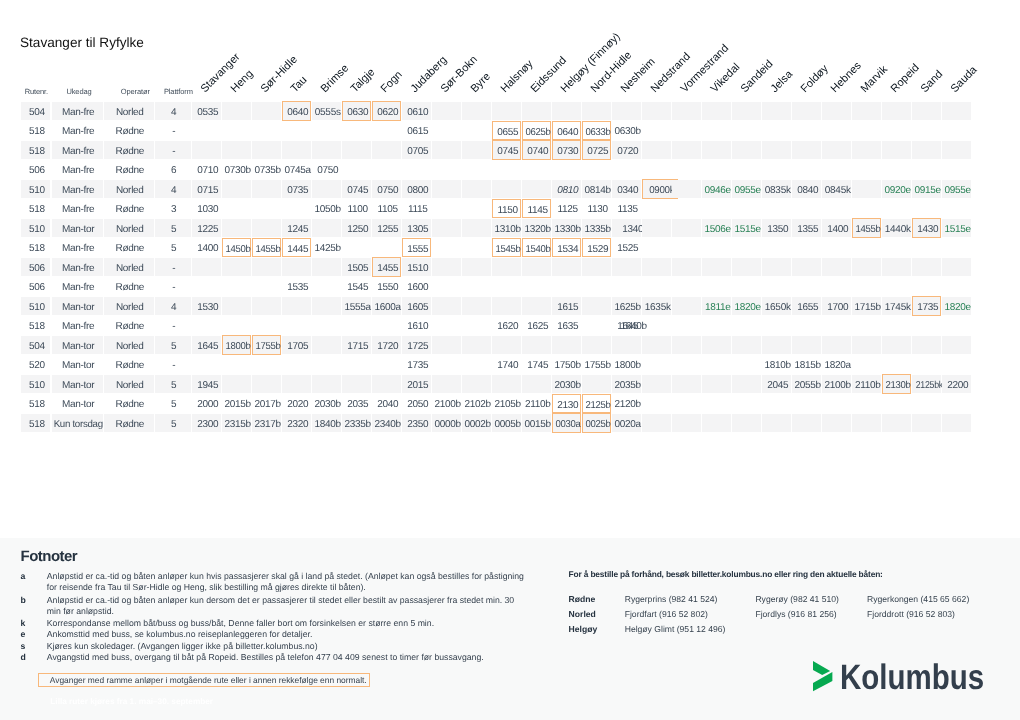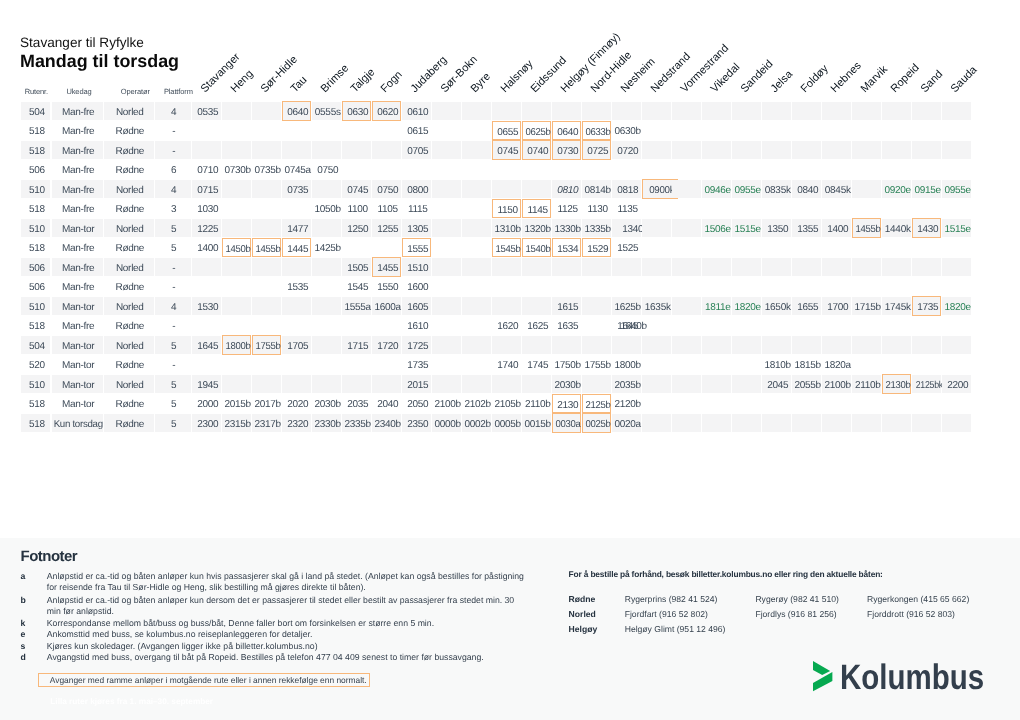--- a/index.html
+++ b/index.html
@@ -45,21 +45,20 @@
 
   .logo { position:absolute; left:813px; top:661px; }
   .logoTxt { position:absolute; left:27.3px; top:-1.4px; font-size:35.4px; font-weight:bold; color:#333f4c;
              transform:scaleX(0.833); transform-origin:left top; white-space:nowrap; line-height:35.4px;}
 </style>
 </head>
 <body>
 
 <div class="page">
   <div class="subtitle">Stavanger til Ryfylke</div>
-  <div class="title">Mandag til torsdag</div>
   <div class="tbl" id="tbl">
       <div class="metahdr" style="left: -14.7px; width: 60px; top: 1.6px;">Rutenr.</div>
       <div class="metahdr" style="left: 28px; width: 60px; top: 1.6px;">Ukedag</div>
       <div class="metahdr" style="left: 84.25px; width: 60px; top: 1.6px;">Operatør</div>
       <div class="metahdr" style="left: 127.4px; width: 60px; top: 1.6px;">Plattform</div>
       <div class="rot" style="left: 186.4px; top: 0px;">Stavanger</div>
       <div class="rot" style="left: 216.4px; top: 0px;">Heng</div>
       <div class="rot" style="left: 246.4px; top: 0px;">Sør-Hidle</div>
       <div class="rot" style="left: 276.4px; top: 0px;">Tau</div>
       <div class="rot" style="left: 306.4px; top: 0px;">Brimse</div>
@@ -224,21 +223,21 @@
         <div class="cell bg" style="left: 291.4px; width: 28.9px;"></div>
         <div class="cell bg" style="left: 321.4px; width: 28.9px;"><span style="display: inline-block;">0745</span></div>
         <div class="cell bg" style="left: 351.4px; width: 28.9px;"><span style="display: inline-block;">0750</span></div>
         <div class="cell bg" style="left: 381.4px; width: 28.9px;"><span style="display: inline-block;">0800</span></div>
         <div class="cell bg" style="left: 411.4px; width: 28.9px;"></div>
         <div class="cell bg" style="left: 441.4px; width: 28.9px;"></div>
         <div class="cell bg" style="left: 471.4px; width: 28.9px;"></div>
         <div class="cell bg" style="left: 501.4px; width: 28.9px;"></div>
         <div class="cell bg" style="left: 531.4px; width: 28.9px;"><span style="display: inline-block; font-style: italic;">0810</span></div>
         <div class="cell bg" style="left: 561.4px; width: 28.9px;"><span style="display: inline-block;">0814b</span></div>
-        <div class="cell bg" style="left: 591.4px; width: 28.9px;"><span style="display: inline-block;">0818</span></div>
+        <div class="cell bg" style="left: 591.4px; width: 28.9px;"><span style="display: inline-block;">0340</span></div>
         <div class="cell bg box" style="left: 621.4px; width: 36px;"><span style="display: inline-block; transform-origin: center center; transform: scaleX(0.975953);">0900k</span></div>
         <div class="cell bg" style="left: 651.4px; width: 28.9px;"></div>
         <div class="cell bg green" style="left: 681.4px; width: 28.9px;"><span style="display: inline-block;">0946e</span></div>
         <div class="cell bg green" style="left: 711.4px; width: 28.9px;"><span style="display: inline-block;">0955e</span></div>
         <div class="cell bg" style="left: 741.4px; width: 28.9px;"><span style="display: inline-block;">0835k</span></div>
         <div class="cell bg" style="left: 771.4px; width: 28.9px;"><span style="display: inline-block;">0840</span></div>
         <div class="cell bg" style="left: 801.4px; width: 28.9px;"><span style="display: inline-block;">0845k</span></div>
         <div class="cell bg" style="left: 831.4px; width: 28.9px;"></div>
         <div class="cell bg green" style="left: 861.4px; width: 28.9px;"><span style="display: inline-block;">0920e</span></div>
         <div class="cell bg green" style="left: 891.4px; width: 28.9px;"><span style="display: inline-block;">0915e</span></div>
@@ -277,21 +276,21 @@
         <div class="cell" style="left: 921.4px; width: 28.9px;"></div>
       </div>
       <div class="row" style="top: 134.8px;">
         <div class="cell bg" style="left: 0.3px; width: 29.2px;"><span style="display: inline-block;">510</span></div>
         <div class="cell bg" style="left: 30.6px; width: 51.2px;"><span style="display: inline-block;">Man-tor</span></div>
         <div class="cell bg" style="left: 82.9px; width: 50px;"><span style="display: inline-block;">Norled</span></div>
         <div class="cell bg" style="left: 134px; width: 35.7px;"><span style="display: inline-block;">5</span></div>
         <div class="cell bg" style="left: 171.4px; width: 28.9px;"><span style="display: inline-block;">1225</span></div>
         <div class="cell bg" style="left: 201.4px; width: 28.9px;"></div>
         <div class="cell bg" style="left: 231.4px; width: 28.9px;"></div>
-        <div class="cell bg" style="left: 261.4px; width: 28.9px;"><span style="display: inline-block;">1477</span></div>
+        <div class="cell bg" style="left: 261.4px; width: 28.9px;"><span style="display: inline-block;">1245</span></div>
         <div class="cell bg" style="left: 291.4px; width: 28.9px;"></div>
         <div class="cell bg" style="left: 321.4px; width: 28.9px;"><span style="display: inline-block;">1250</span></div>
         <div class="cell bg" style="left: 351.4px; width: 28.9px;"><span style="display: inline-block;">1255</span></div>
         <div class="cell bg" style="left: 381.4px; width: 28.9px;"><span style="display: inline-block;">1305</span></div>
         <div class="cell bg" style="left: 411.4px; width: 28.9px;"></div>
         <div class="cell bg" style="left: 441.4px; width: 28.9px;"></div>
         <div class="cell bg" style="left: 471.4px; width: 28.9px;"><span style="display: inline-block;">1310b</span></div>
         <div class="cell bg" style="left: 501.4px; width: 28.9px;"><span style="display: inline-block;">1320b</span></div>
         <div class="cell bg" style="left: 531.4px; width: 28.9px;"><span style="display: inline-block;">1330b</span></div>
         <div class="cell bg" style="left: 561.4px; width: 28.9px;"><span style="display: inline-block;">1335b</span></div>
@@ -598,21 +597,21 @@
       </div>
       <div class="row" style="top: 329.8px;">
         <div class="cell bg" style="left: 0.3px; width: 29.2px;"><span style="display: inline-block;">518</span></div>
         <div class="cell bg" style="left: 30.6px; width: 51.2px;"><span style="display: inline-block; transform-origin: center center; transform: scaleX(0.970285);">Kun torsdag</span></div>
         <div class="cell bg" style="left: 82.9px; width: 50px;"><span style="display: inline-block;">Rødne</span></div>
         <div class="cell bg" style="left: 134px; width: 35.7px;"><span style="display: inline-block;">5</span></div>
         <div class="cell bg" style="left: 171.4px; width: 28.9px;"><span style="display: inline-block;">2300</span></div>
         <div class="cell bg" style="left: 201.4px; width: 28.9px;"><span style="display: inline-block;">2315b</span></div>
         <div class="cell bg" style="left: 231.4px; width: 28.9px;"><span style="display: inline-block;">2317b</span></div>
         <div class="cell bg" style="left: 261.4px; width: 28.9px;"><span style="display: inline-block;">2320</span></div>
-        <div class="cell bg" style="left: 291.4px; width: 28.9px;"><span style="display: inline-block;">2330b</span></div>
+        <div class="cell bg" style="left: 291.4px; width: 28.9px;"><span style="display: inline-block;">1840b</span></div>
         <div class="cell bg" style="left: 321.4px; width: 28.9px;"><span style="display: inline-block;">2335b</span></div>
         <div class="cell bg" style="left: 351.4px; width: 28.9px;"><span style="display: inline-block;">2340b</span></div>
         <div class="cell bg" style="left: 381.4px; width: 28.9px;"><span style="display: inline-block;">2350</span></div>
         <div class="cell bg" style="left: 411.4px; width: 28.9px;"><span style="display: inline-block;">0000b</span></div>
         <div class="cell bg" style="left: 441.4px; width: 28.9px;"><span style="display: inline-block;">0002b</span></div>
         <div class="cell bg" style="left: 471.4px; width: 28.9px;"><span style="display: inline-block;">0005b</span></div>
         <div class="cell bg" style="left: 501.4px; width: 28.9px;"><span style="display: inline-block;">0015b</span></div>
         <div class="cell bg box" style="left: 531.4px; width: 28.9px;"><span style="display: inline-block; transform-origin: center center; transform: scaleX(0.955773);">0030a</span></div>
         <div class="cell bg box" style="left: 561.4px; width: 28.9px;"><span style="display: inline-block; transform-origin: center center; transform: scaleX(0.955773);">0025b</span></div>
         <div class="cell bg" style="left: 591.4px; width: 28.9px;"><span style="display: inline-block;">0020a</span></div>

